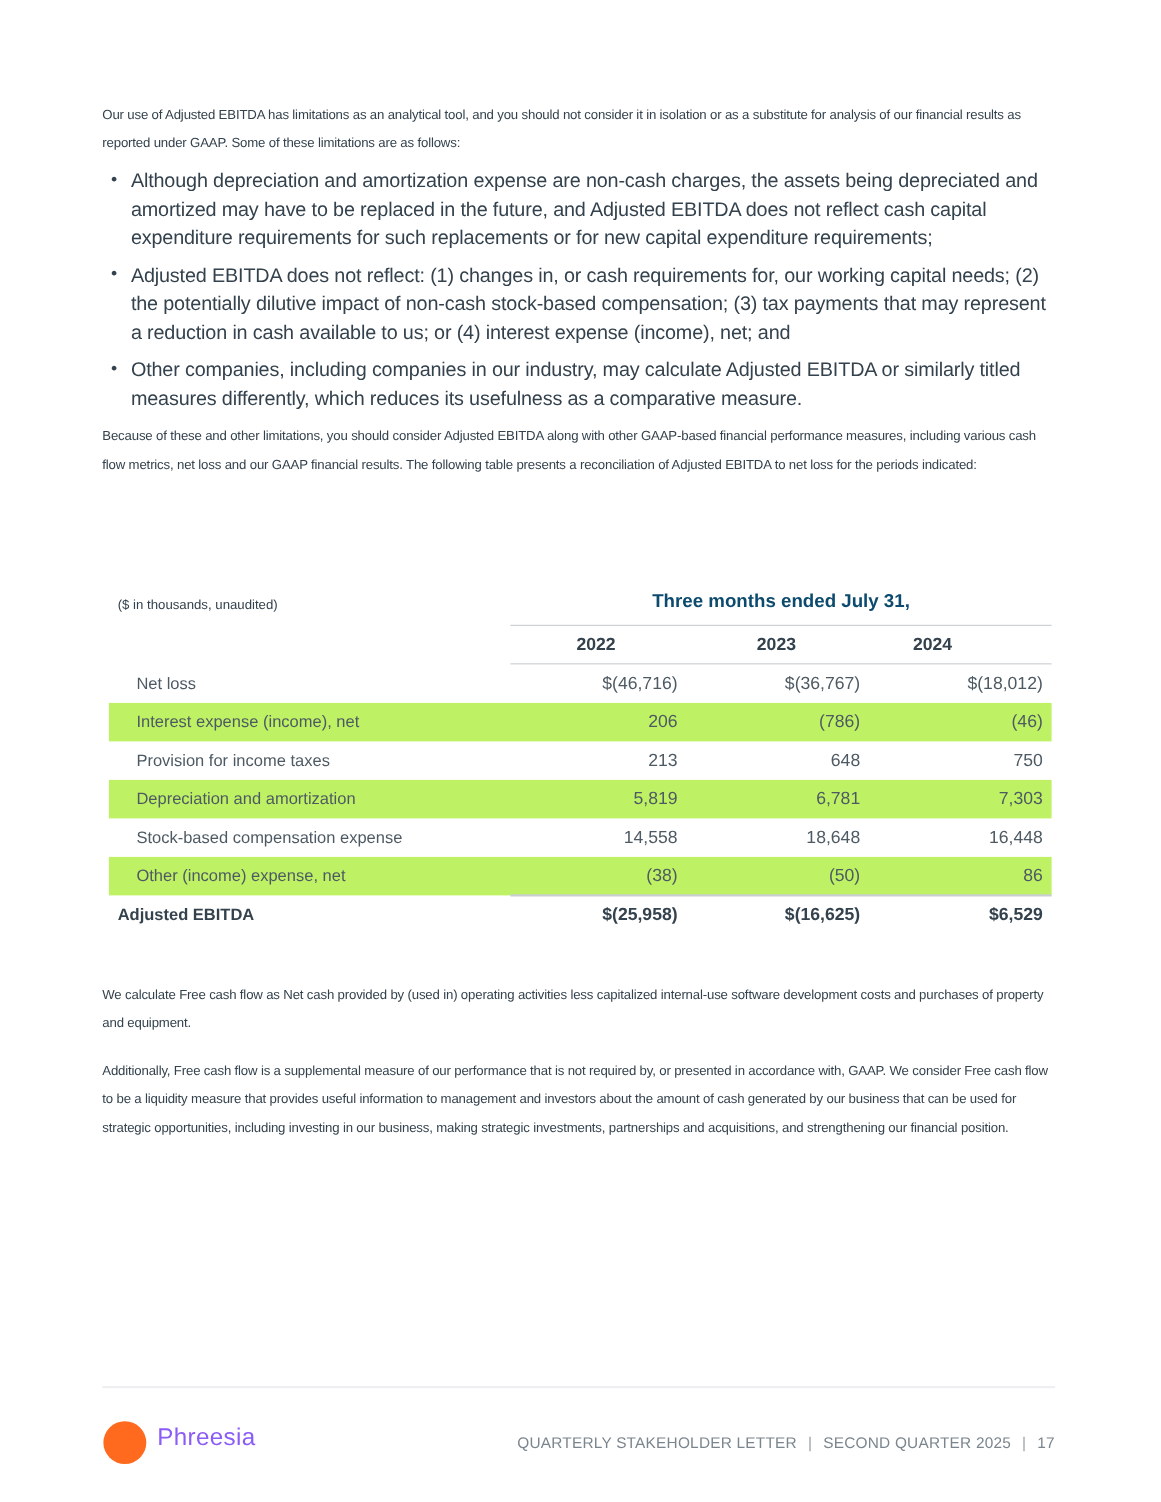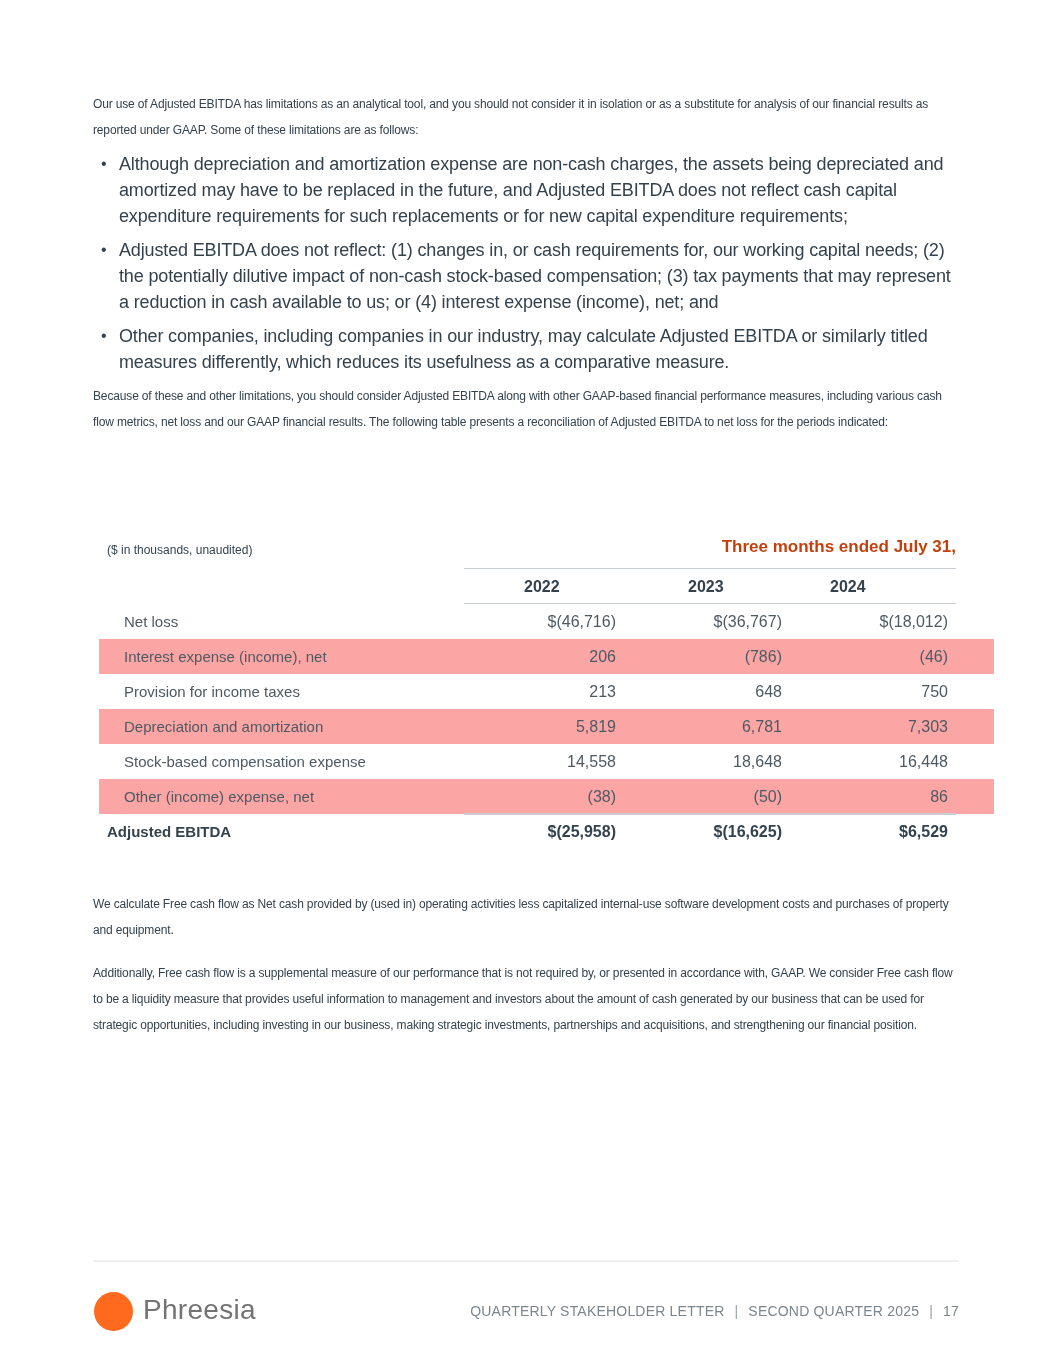--- a/index.html
+++ b/index.html
@@ -21,52 +21,52 @@
       position: absolute; left: 8px; top: 0; font-size: 16px;
     }
     .p-after-list { margin-top: 0; }
 
     
     .fin-table { position: absolute; left: 99px; top: 533px; width: 857px; }
     .units {
       position: absolute; left: 8px; top: 10px; font-size: 12px; color: #34424d;
     }
     .period-header {
-      position: absolute; left: 365px; width: 492px; top: 4px; text-align: right;
-      font-size: 17px; font-weight: bold; color: #c2410c;
+      position: absolute; left: 365px; width: 492px; top: 4px; text-align: center;
+      font-size: 17px; font-weight: bold; color: #0c4a6e;
     }
     .hdr-line-top { position: absolute; left: 365px; width: 492px; top: 35px; height: 1px; background: #c9ced2; }
     .year-row { position: absolute; left: 365px; width: 492px; top: 45px; height: 24px; }
     .year-row span {
       position: absolute; font-size: 16px; font-weight: bold; color: #34424d;
     }
     .hdr-line-bottom { position: absolute; left: 365px; width: 492px; top: 70px; height: 1px; background: #c9ced2; }
     .rows { position: absolute; left: 0; top: 71px; width: 857px; }
     .row { position: relative; height: 35px; width: 857px; }
-    .row.shaded { background: #fca5a5; padding-left: 38px; }
+    .row.shaded { background: #bef264; }
     .row .label {
       position: absolute; left: 25px; top: 0; line-height: 35px; font-size: 15px; color: #4e5a63;
     }
     .row .val {
       position: absolute; top: 0; line-height: 35px; font-size: 16px; color: #4e5a63; text-align: right; width: 150px;
     }
     .v0 { left: 367px; }
     .v1 { left: 533px; }
     .v2 { left: 699px; }
     .total-line { position: absolute; left: 365px; width: 492px; top: 280px; height: 2px; background: #c9ced2; }
     .row.total .label { left: 8px; font-weight: bold; color: #34424d; }
     .row.total .val { font-weight: bold; color: #34424d; }
 
     .lower { position: absolute; left: 93px; top: 891px; width: 866px; }
     .lower p.body { margin-bottom: 17px; }
 
     
     .footer-rule { position: absolute; left: 93px; top: 1260px; width: 866px; height: 2px; background: #eeeff0; }
     .logo-dot { position: absolute; left: 94px; top: 1292px; width: 39px; height: 39px; border-radius: 50%; background: #ff6a1f; }
-    .logo-text { position: absolute; left: 143px; top: 1294px; font-size: 28px; color: #737373; letter-spacing: 0.3px; }
+    .logo-text { position: absolute; left: 143px; top: 1294px; font-size: 22px; color: #8b5cf6; letter-spacing: 0.3px; }
     .footer-meta {
       position: absolute; right: 96px; top: 1303px; font-size: 14px; color: #7b858d; letter-spacing: 0.2px;
     }
     .footer-meta .sep { display: inline-block; margin: 0 10px; color: #9aa2a8; }
   </style>
 </head>
 <body>
 
 <div class="content">
   <p class="body">Our use of Adjusted EBITDA has limitations as an analytical tool, and you should not consider it in isolation or as a substitute for analysis of our financial results as reported under GAAP. Some of these limitations are as follows:</p>

